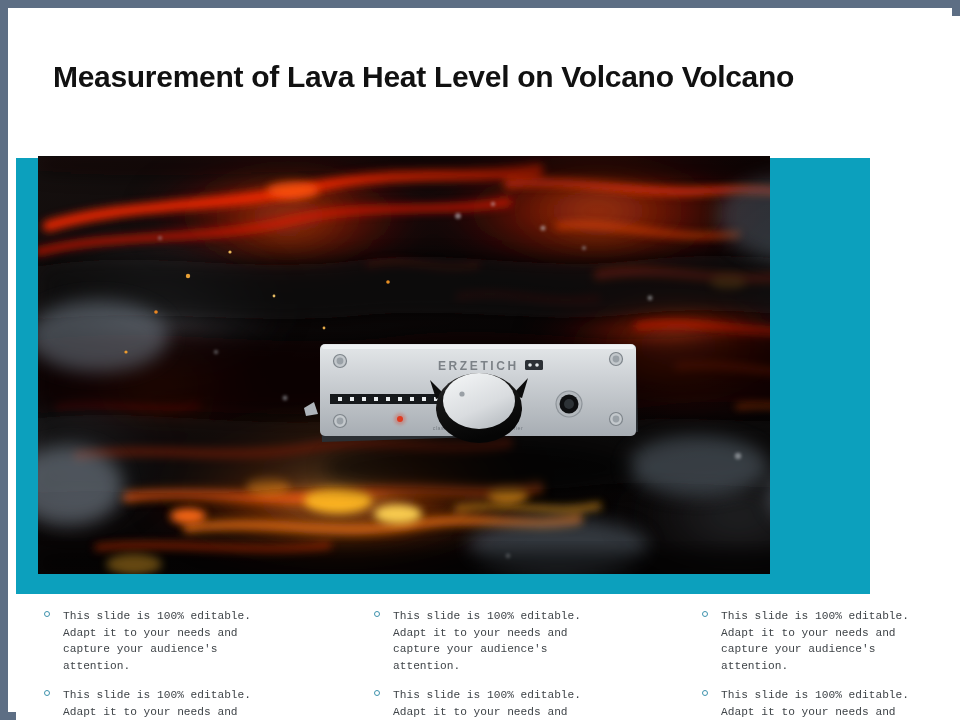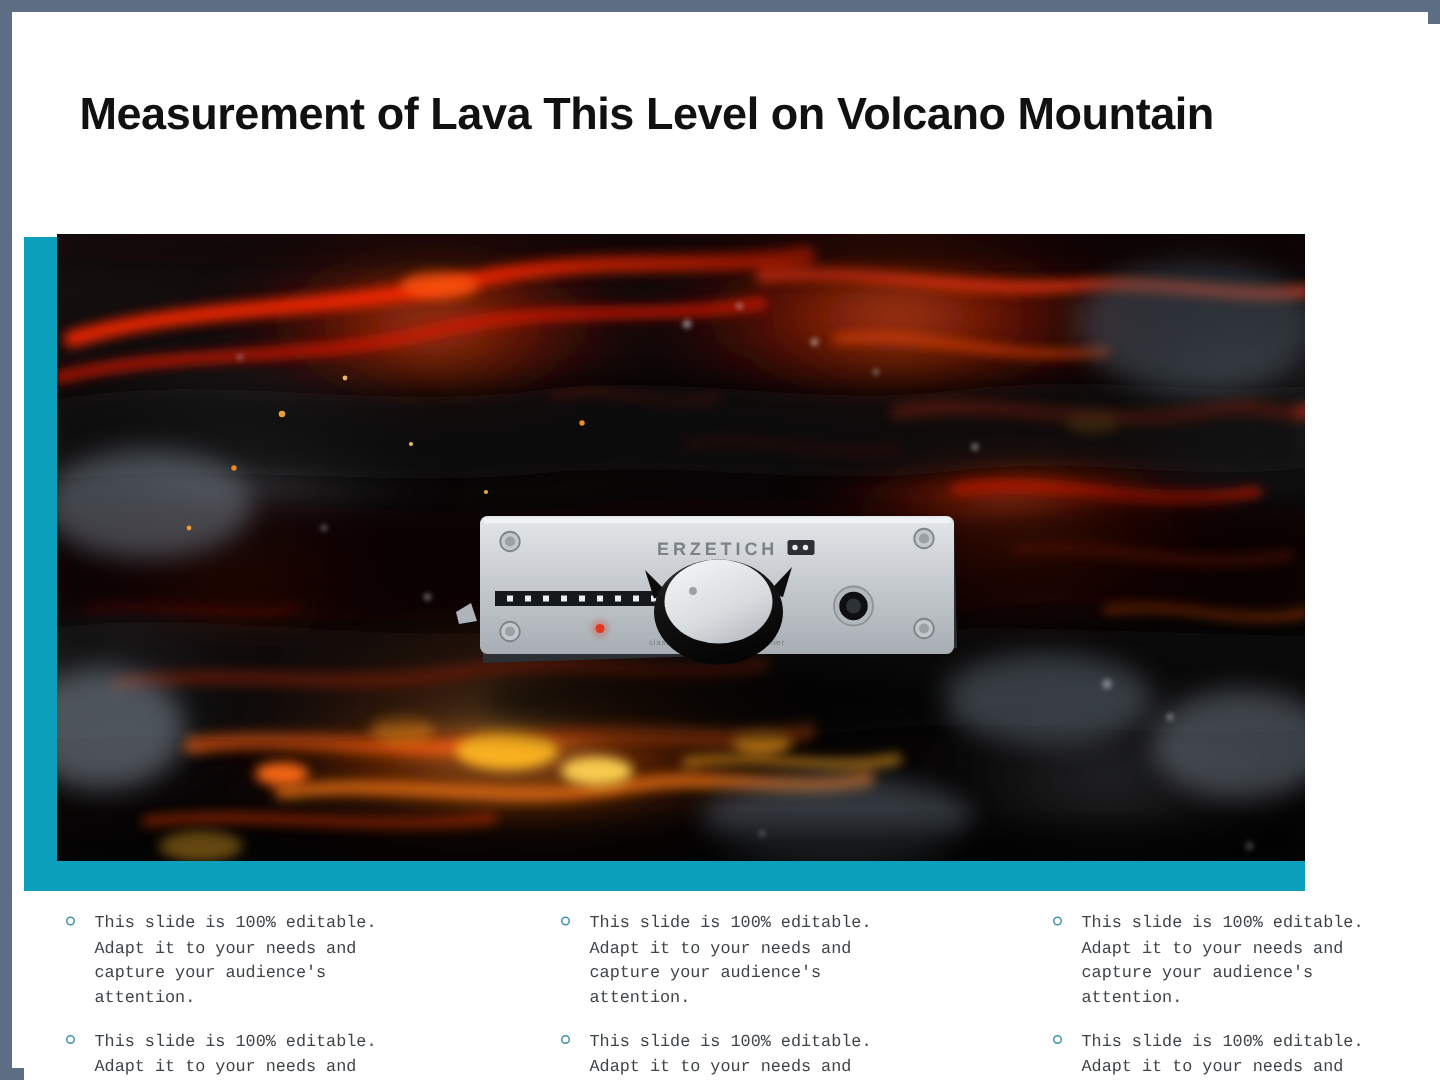--- a/index.html
+++ b/index.html
@@ -33,21 +33,21 @@
   }
 
   
   .teal-block{
     position:absolute;left:0px;top:142px;width:854px;height:436px;
     background:#0ca0bd;
   }
 
   
   .photo{
-    position:absolute;left:22px;top:140px;width:832px;height:418px;
+    position:absolute;left:22px;top:140px;width:732px;height:418px;
     overflow:hidden;
     background:#ec4899;
   }
   .photo svg{display:block;width:832px;height:418px;}
 
   
   .bullets{
     position:absolute;left:0px;top:586px;width:944px;height:118px;
     background:#ffffff;
   }
@@ -76,21 +76,21 @@
     box-sizing:border-box;
   }
 </style>
 </head>
 <body>
 
 <div class="slide-frame">
   <div class="slide-inner">
 
     <div class="title-band">
-      <div class="slide-title">Measurement of Lava This Level on Volcano Mountain</div>
+      <div class="slide-title">Measurement of Lava Heat Level on Volcano Volcano</div>
     </div>
 
     <div class="teal-block"></div>
 
     <div class="photo">
       <svg viewBox="0 0 832 418" preserveAspectRatio="none">
         <defs>
           <radialGradient id="gGlowA" cx="50%" cy="50%" r="50%">
             <stop offset="0%" stop-color="#ff6a18" stop-opacity="0.95"></stop>
             <stop offset="45%" stop-color="#d81c05" stop-opacity="0.55"></stop>

